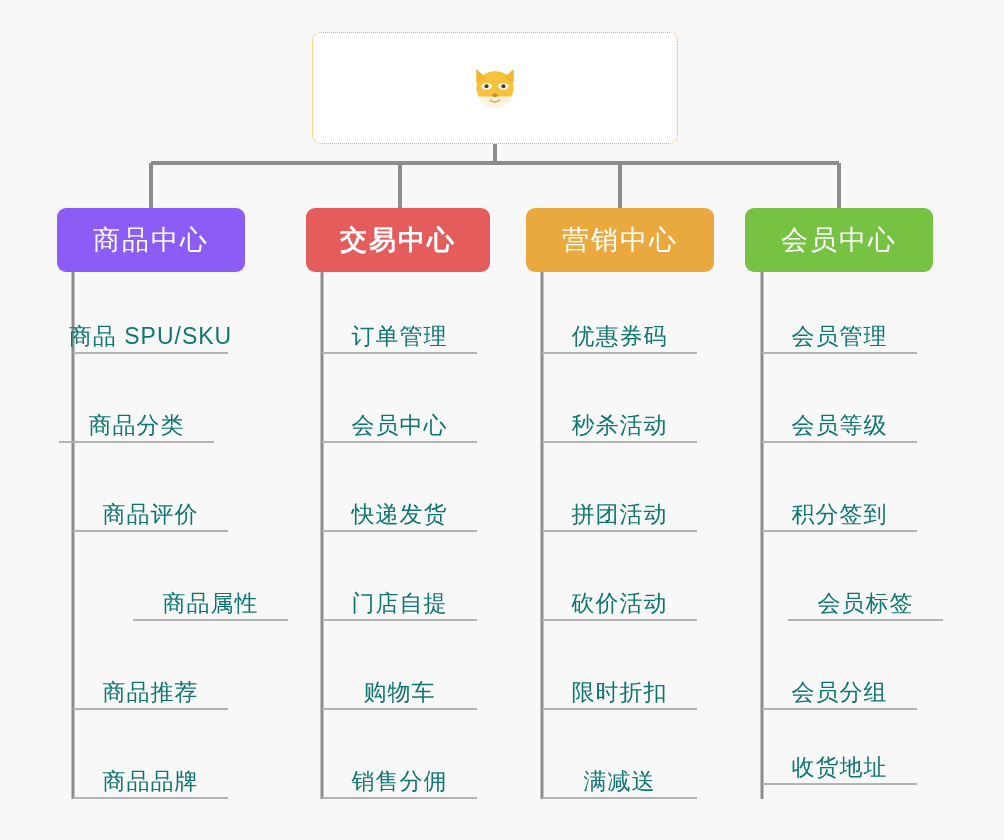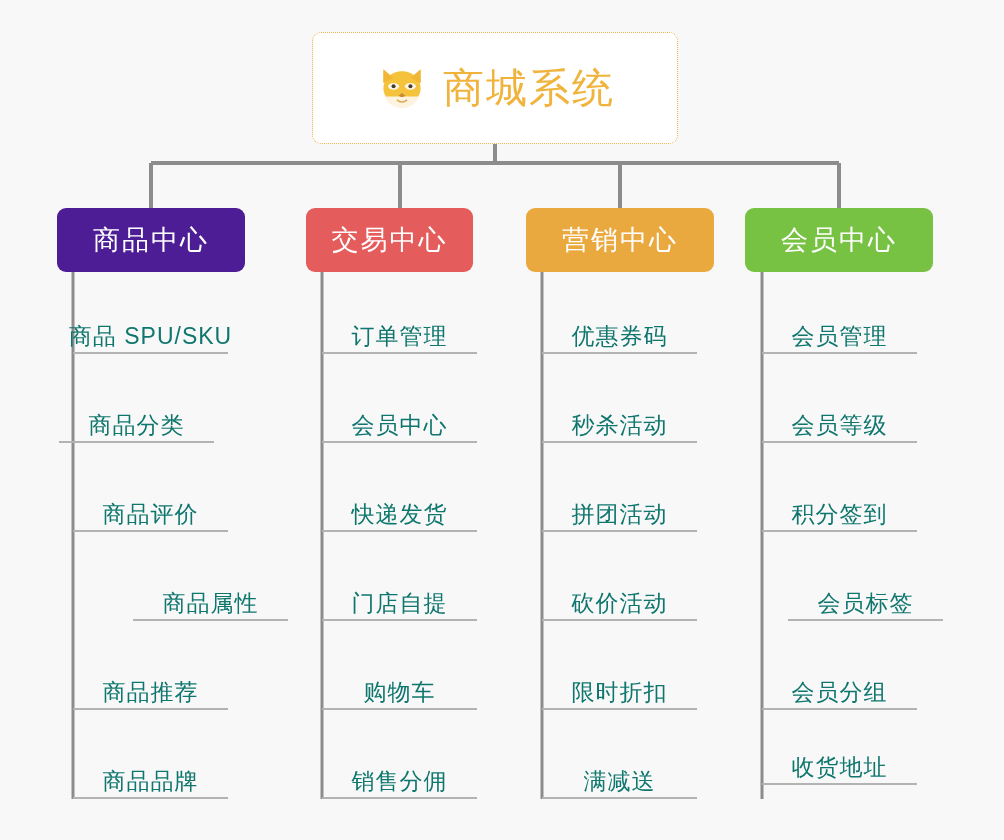--- a/index.html
+++ b/index.html
@@ -122,46 +122,45 @@
       <path d="M32 12 C20 12 10 20 10 32 C10 36 11 39 13 42 L51 42 C53 39 54 36 54 32 C54 20 44 12 32 12 Z" fill="#f5c33b"></path>
       <path d="M10 10 L10 26 L22 20 Z" fill="#f0b634"></path>
       <path d="M54 10 L54 26 L42 20 Z" fill="#f0b634"></path>
       <ellipse cx="22" cy="30" rx="6.5" ry="4" fill="#fdf6e6"></ellipse>
       <ellipse cx="42" cy="30" rx="6.5" ry="4" fill="#fdf6e6"></ellipse>
       <ellipse cx="22" cy="30" rx="2.4" ry="2.4" fill="#4a3a28"></ellipse>
       <ellipse cx="42" cy="30" rx="2.4" ry="2.4" fill="#4a3a28"></ellipse>
       <path d="M32 38 L28 41 Q32 45 36 41 Z" fill="#c78c36"></path>
       <path d="M26 46 Q32 51 38 46" stroke="#d9a94f" stroke-width="1.8" fill="none"></path>
     </svg>
-    <div class="root-title">商城系统</div>
   </div>
 
   <div id="branch-layer">
-      <div class="cat-header" style="left: 57px; top: 208px; width: 188px; background: #4c1d95; text-align: right;">
+      <div class="cat-header" style="left: 57px; top: 208px; width: 188px; background: #8b5cf6; text-align: right;">
         <span>商品中心</span>
       </div>
       <div class="leaf" style="left: 73px; top: 310px; width: 155px;">
         <span class="leaf-label">商品 SPU/SKU</span>
       </div>
       <div class="leaf" style="left: 59px; top: 399px; width: 155px;">
         <span class="leaf-label">商品分类</span>
       </div>
       <div class="leaf" style="left: 73px; top: 488px; width: 155px;">
         <span class="leaf-label">商品评价</span>
       </div>
       <div class="leaf" style="left: 89px; top: 577px; width: 155px; margin-left: 44px;">
         <span class="leaf-label">商品属性</span>
       </div>
       <div class="leaf" style="left: 73px; top: 666px; width: 155px;">
         <span class="leaf-label">商品推荐</span>
       </div>
       <div class="leaf" style="left: 73px; top: 755px; width: 155px;">
         <span class="leaf-label">商品品牌</span>
       </div>
-      <div class="cat-header" style="left: 306px; top: 208px; width: 167px; background: rgb(228, 92, 92);">
+      <div class="cat-header" style="left: 306px; top: 208px; width: 184px; background: rgb(228, 92, 92); font-weight: bold;">
         <span>交易中心</span>
       </div>
       <div class="leaf" style="left: 322px; top: 310px; width: 155px;">
         <span class="leaf-label">订单管理</span>
       </div>
       <div class="leaf" style="left: 322px; top: 399px; width: 155px;">
         <span class="leaf-label">会员中心</span>
       </div>
       <div class="leaf" style="left: 322px; top: 488px; width: 155px;">
         <span class="leaf-label">快递发货</span>

